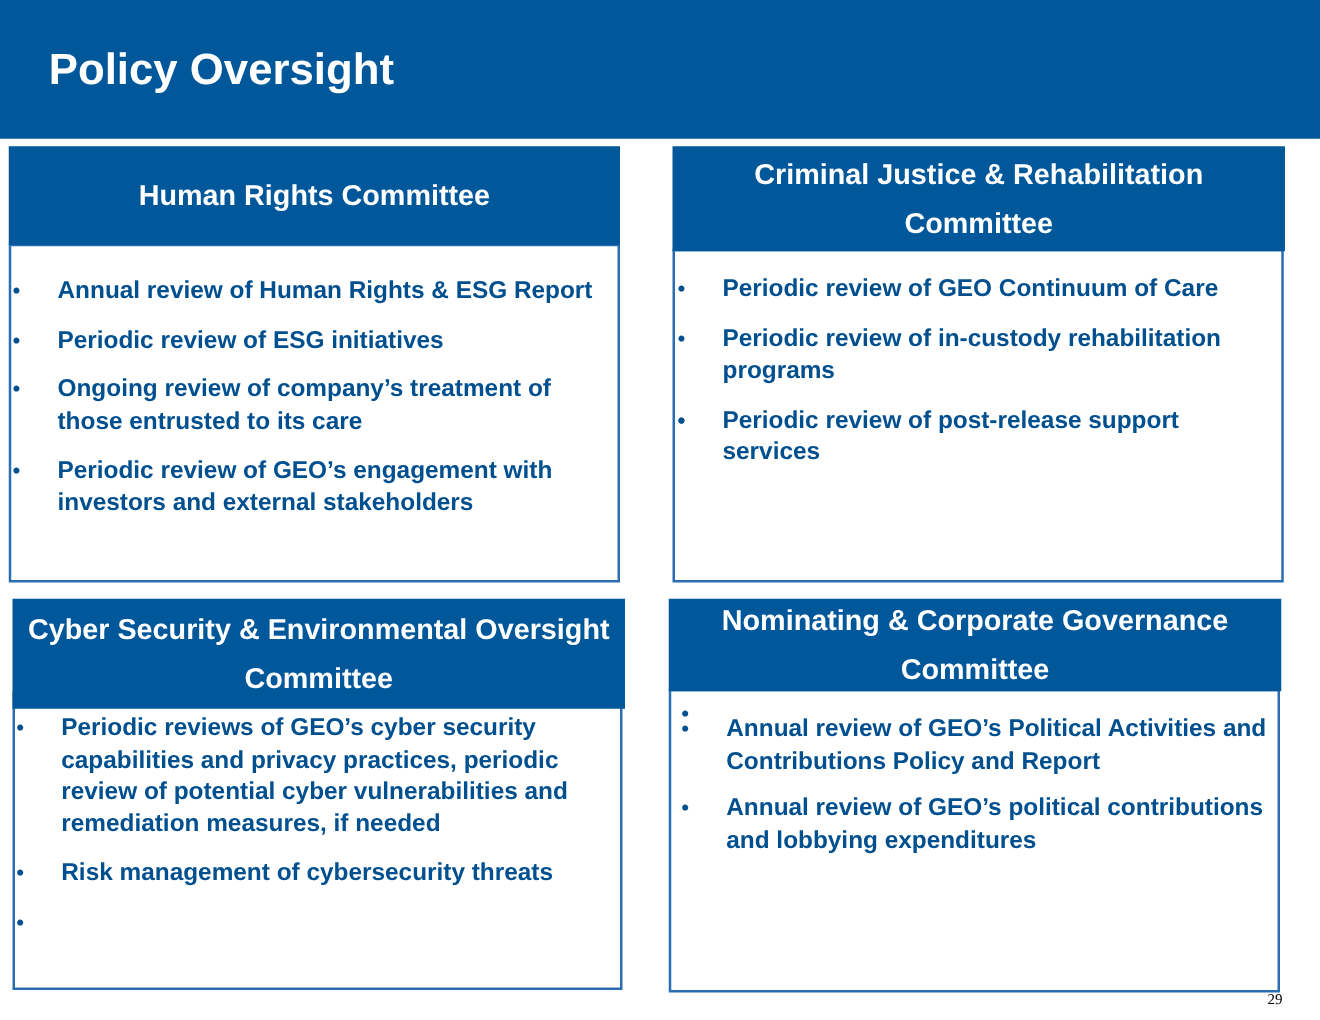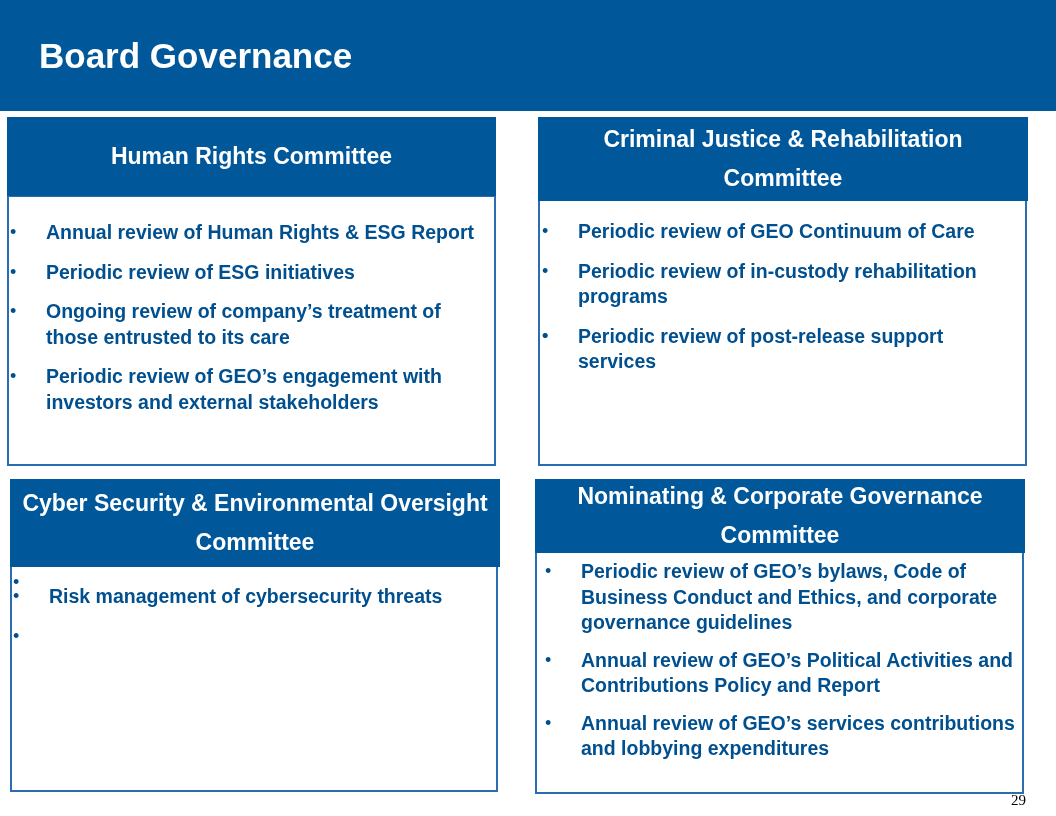--- a/index.html
+++ b/index.html
@@ -6,27 +6,27 @@
   body { width:1056px; height:816px; position:relative; background:#ffffff; overflow:hidden;
          font-family:"Liberation Sans", sans-serif; }
   .banner { position:absolute; left:0; top:0; width:1056px; height:111px; background:#00579a; }
   .banner-title { position:absolute; left:39px; top:36px; color:#fff; font-weight:bold; font-size:35px; line-height:40px; }
   .box { position:absolute; border:2px solid #2a6db0; box-sizing:border-box; background:#fff; }
   .box-head { position:absolute; background:#00579a; color:#fff; font-weight:bold; font-size:23px;
               text-align:center; display:flex; align-items:center; justify-content:center; line-height:39px; box-sizing:border-box; padding:0 10px; }
   ul.bullets { list-style:none; margin:0; padding:0; position:absolute; }
   ul.bullets li { position:relative; color:#004f8f; font-weight:bold; font-size:19.5px; line-height:25.5px; margin-bottom:14px; }
   ul.bullets li .dot { position:absolute; color:#004f8f; font-weight:normal; font-size:18px; }
-  .page-num { position:absolute; right:30px; top:792px; font-family:"Liberation Serif", serif; font-size:15px; color:#000; }
+  .page-num { position:absolute; right:30px; top:792px; font-family:"Liberation Serif", serif; font-size:12px; color:#000; }
 </style>
 </head>
 <body>
 
 <div class="banner">
-  <div class="banner-title">Board Governance</div>
+  <div class="banner-title">Policy Oversight</div>
 </div>
 
 <div class="box" style="left:7px; top:195px; width:489px; height:271px;"></div>
 <div class="box-head" style="left:7px; top:117px; width:489px; height:79px;">
   <span>Human Rights Committee</span>
 </div>
 <ul class="bullets" style="left:7px; top:220px; width:470px;">
   <li style="padding-left:39px;"><span class="dot" style="left:3px;">•</span><span>Annual review of Human Rights &amp; ESG Report</span></li>
   <li style="padding-left:39px;"><span class="dot" style="left:3px;">•</span><span>Periodic review of ESG initiatives</span></li>
   <li style="padding-left:39px;"><span class="dot" style="left:3px;">•</span><span>Ongoing review of company’s treatment of those entrusted to its care</span></li>
@@ -42,28 +42,28 @@
   <li style="padding-left:40px;"><span class="dot" style="left:4px;">•</span><span>Periodic review of in-custody rehabilitation programs</span></li>
   <li style="padding-left:40px;"><span class="dot" style="left:4px;">•</span></li>
   <li style="padding-left:40px;"><span class="dot" style="left:4px;">•</span><span>Periodic review of post-release support services</span></li>
 </ul>
 
 <div class="box" style="left:10px; top:553px; width:488px; height:239px;"></div>
 <div class="box-head" style="left:10px; top:479px; width:490px; height:88px;">
   <span>Cyber Security &amp; Environmental Oversight Committee</span>
 </div>
 <ul class="bullets" style="left:10px; top:570px; width:478px;">
-  <li style="padding-left:39px;"><span class="dot" style="left:3px;">•</span></li>
+  <li style="padding-left:39px;"><span class="dot" style="left:3px;">•</span><span>Periodic reviews of GEO’s cyber security capabilities and privacy practices, periodic review of potential cyber vulnerabilities and remediation measures, if needed</span></li>
   <li style="padding-left:39px;"><span class="dot" style="left:3px;">•</span><span>Risk management of cybersecurity threats</span></li>
   <li style="padding-left:39px;"><span class="dot" style="left:3px;">•</span></li>
 </ul>
 
 <div class="box" style="left:535px; top:551px; width:489px; height:243px;"></div>
 <div class="box-head" style="left:535px; top:479px; width:490px; height:74px;">
   <span>Nominating &amp; Corporate Governance Committee</span>
 </div>
 <ul class="bullets" style="left:535px; top:559px; width:485px;">
-  <li style="padding-left:46px; margin-bottom:12px;"><span class="dot" style="left:10px;">•</span><span>Periodic review of GEO’s bylaws, Code of Business Conduct and Ethics, and corporate governance guidelines</span></li>
+  <li style="padding-left:46px; margin-bottom:12px;"><span class="dot" style="left:10px;">•</span></li>
   <li style="padding-left:46px; margin-bottom:12px;"><span class="dot" style="left:10px;">•</span><span>Annual review of GEO’s Political Activities and Contributions Policy and Report</span></li>
-  <li style="padding-left:46px; margin-bottom:0;"><span class="dot" style="left:10px;">•</span><span>Annual review of GEO’s services contributions and lobbying expenditures</span></li>
+  <li style="padding-left:46px; margin-bottom:0;"><span class="dot" style="left:10px;">•</span><span>Annual review of GEO’s political contributions and lobbying expenditures</span></li>
 </ul>
 
 <div class="page-num">29</div>
 
 </body></html>

